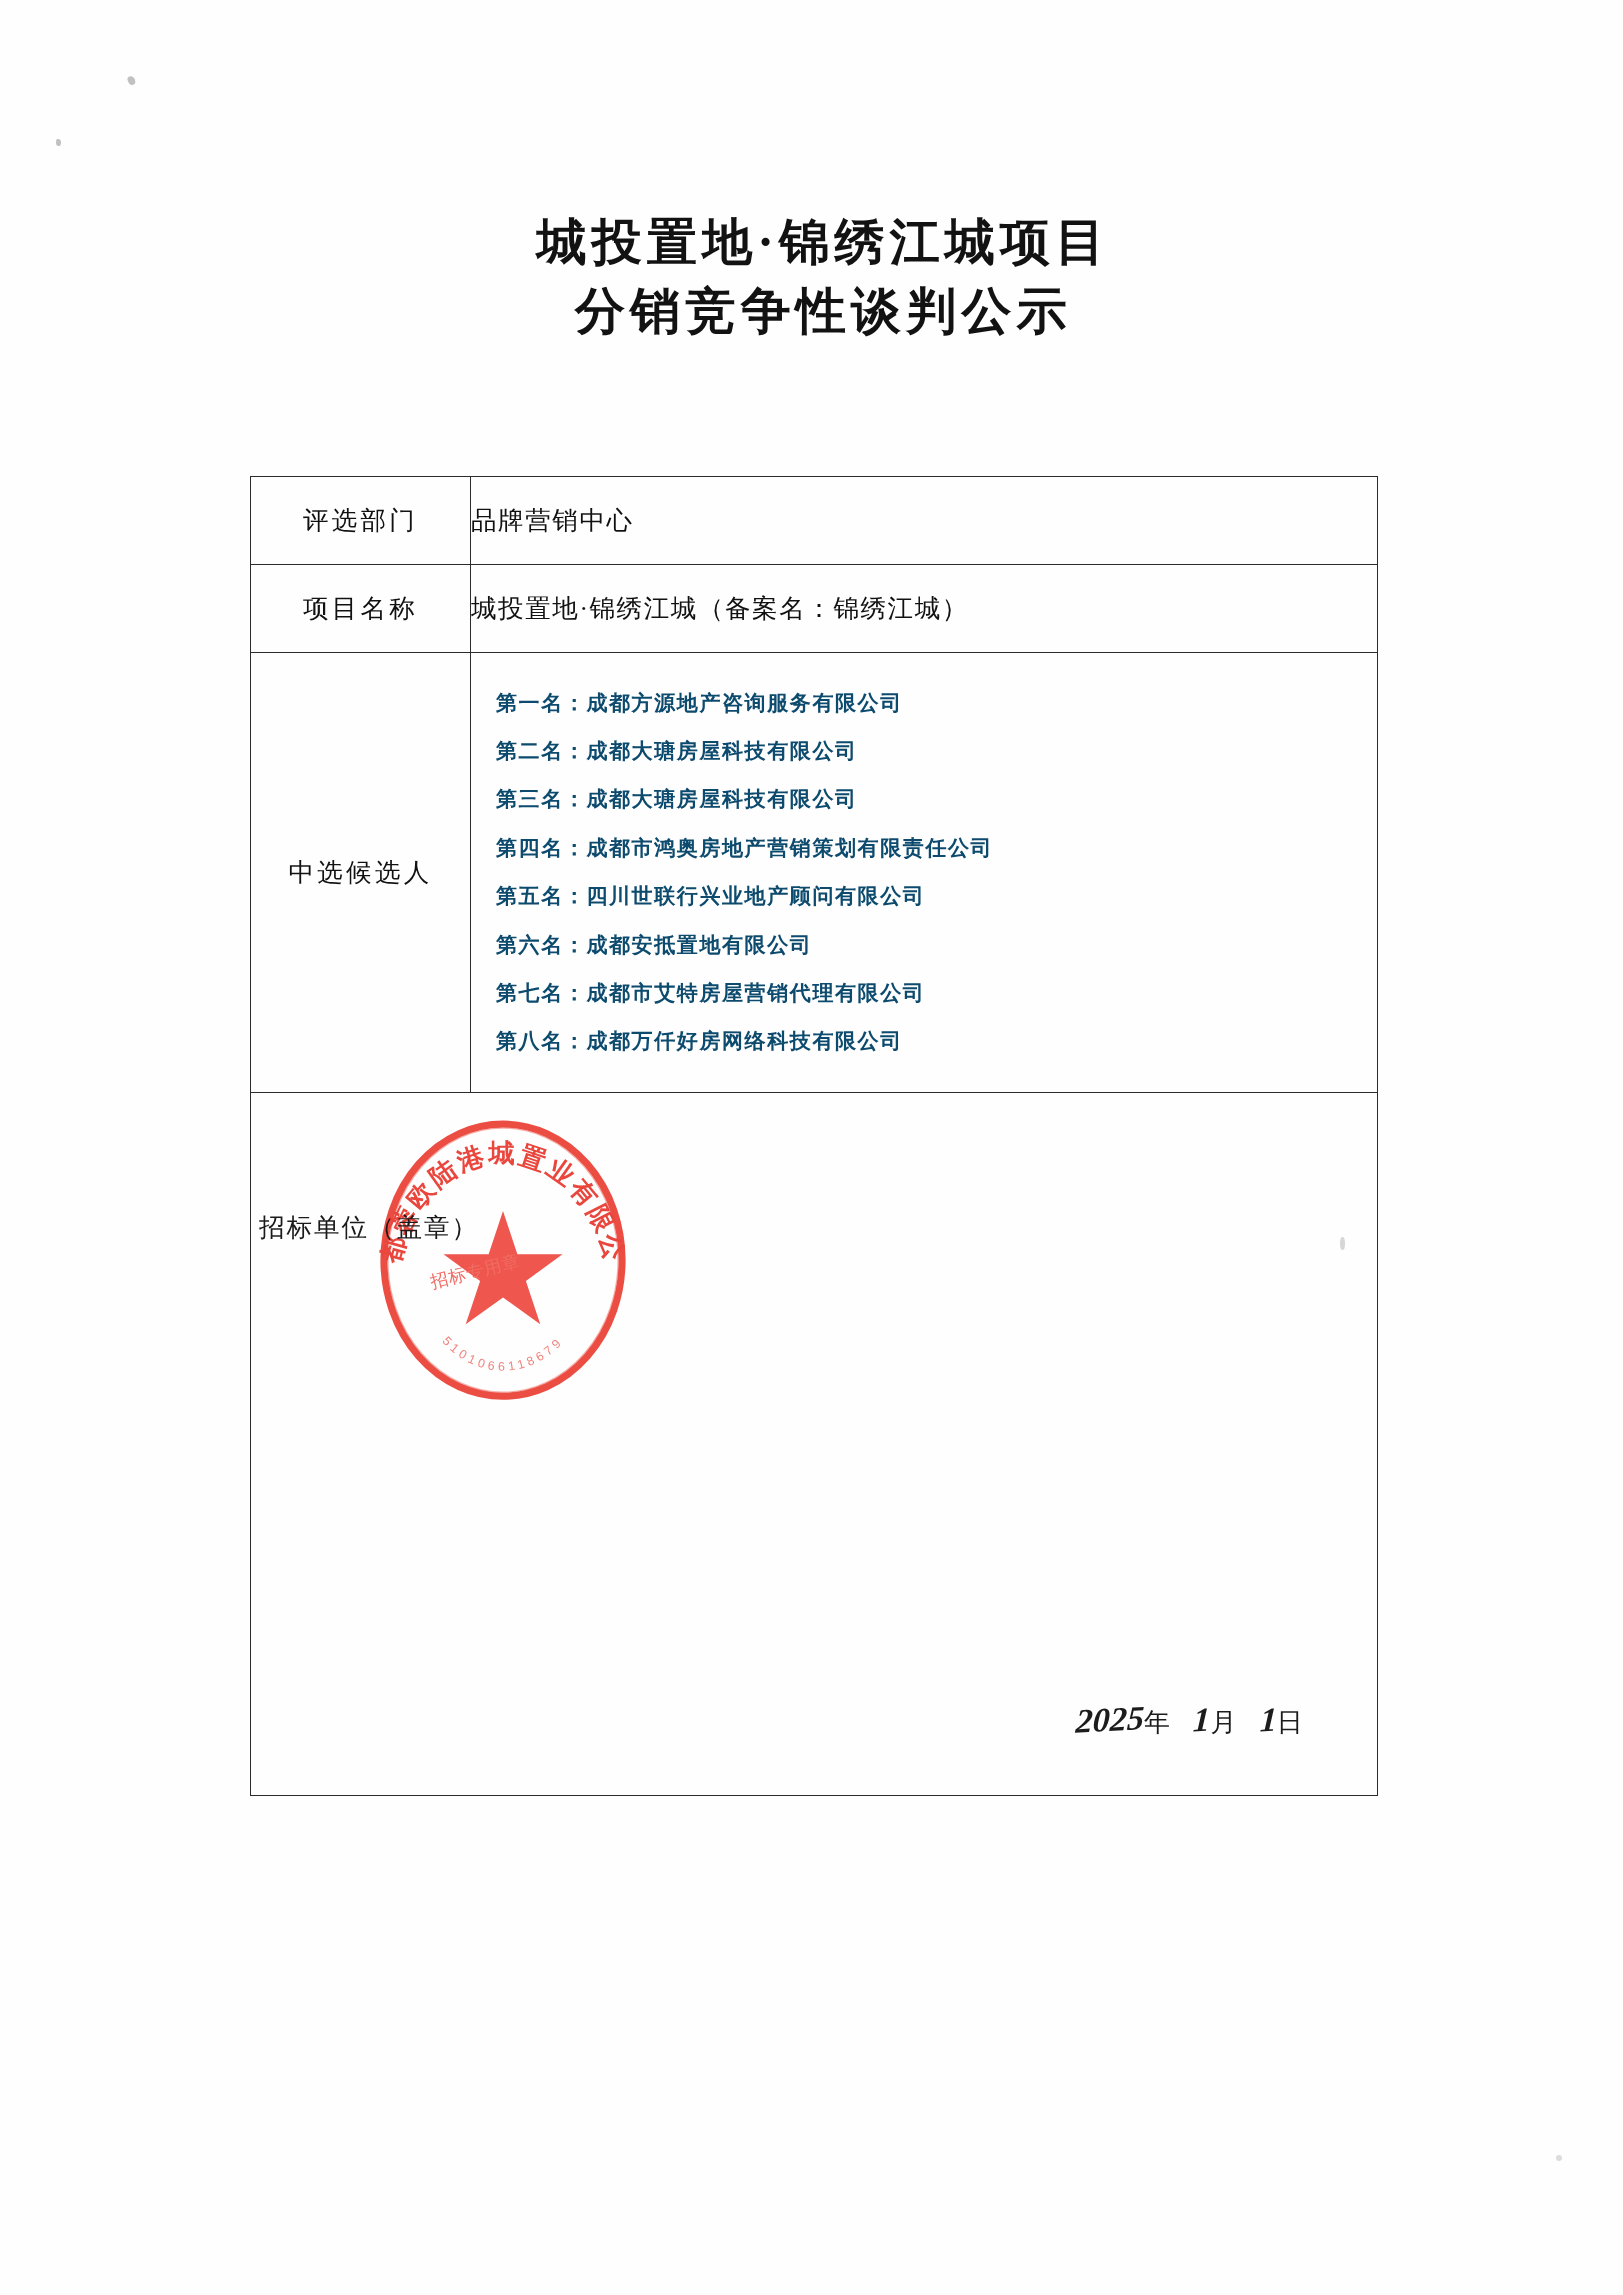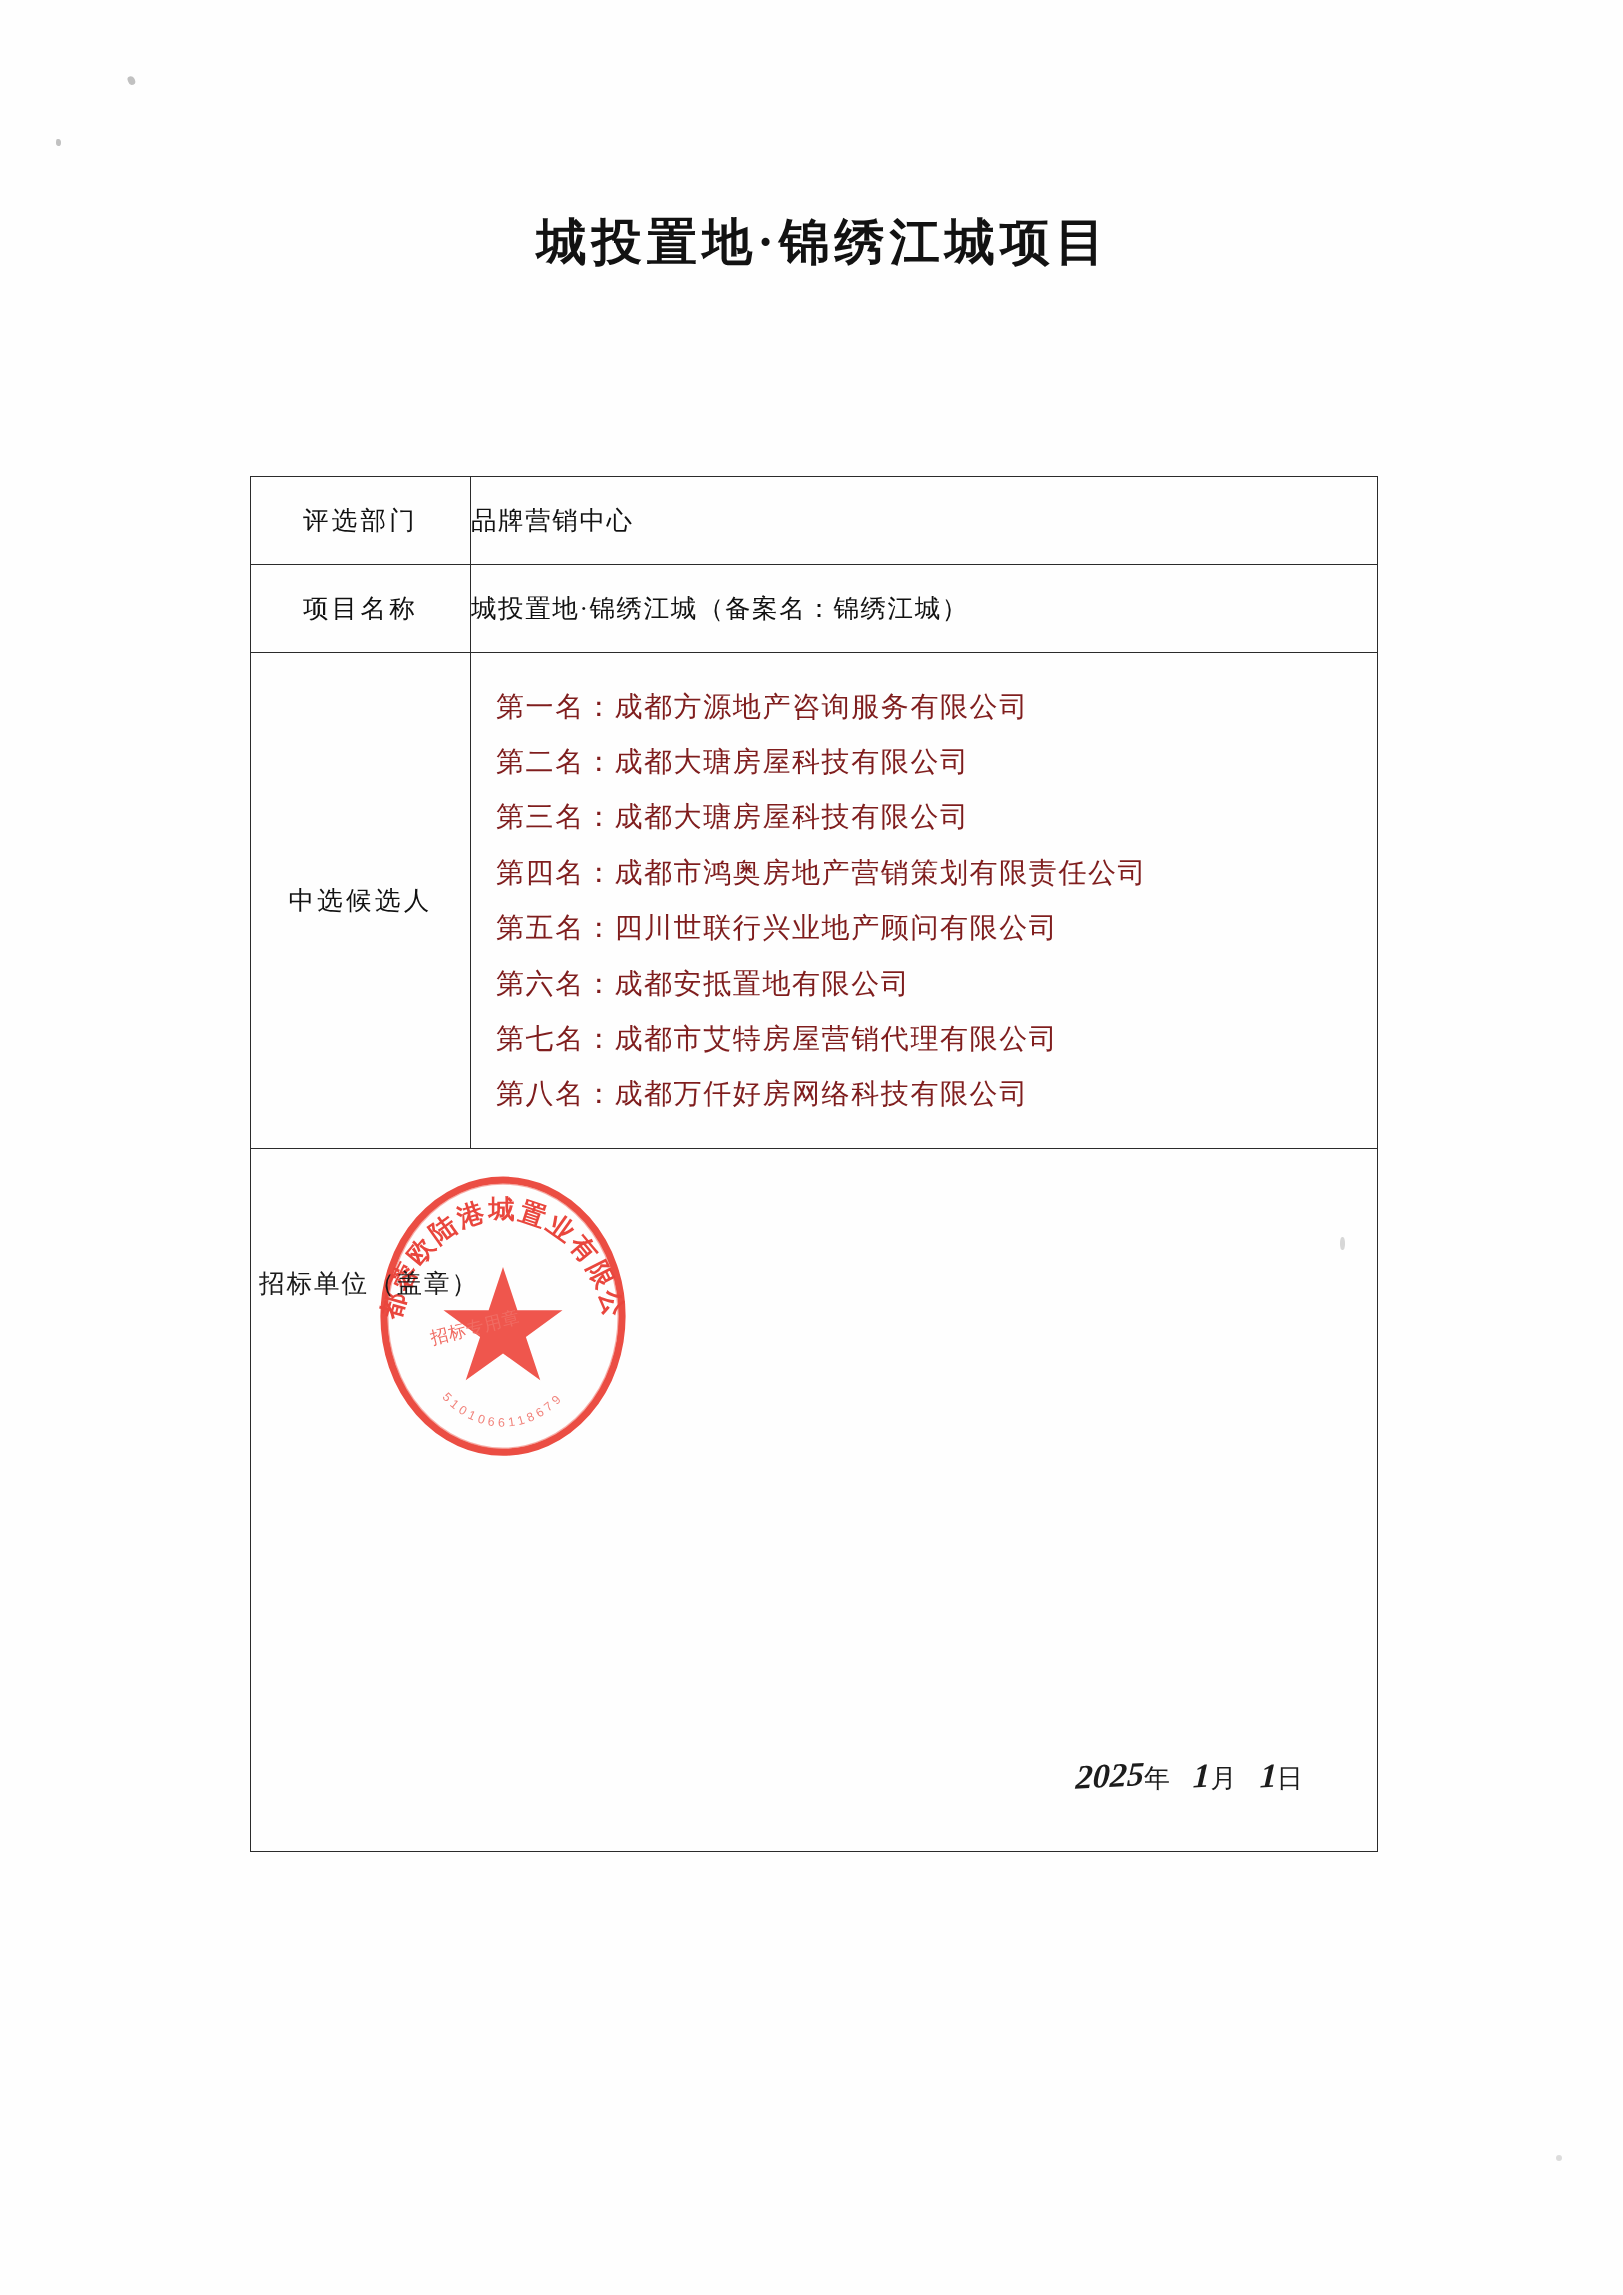--- a/index.html
+++ b/index.html
@@ -94,26 +94,27 @@
     letter-spacing: 3.3px;
     vertical-align: middle;
   }
   .cand-cell { padding: 0; }
   #candidate-list {
     list-style: none;
     margin: 0;
     padding: 26px 0 26px 25px;
   }
   #candidate-list li {
-    font-size: 28px;
+    font-size: 21px;
     letter-spacing: 1.6px;
     line-height: 1;
     padding: 13.7px 0;
-    color: #7f1d1d;
+    color: #0c4a6e;
     white-space: nowrap;
+    font-weight: bold;
   }
 
   
   .sig-cell {
     height: 703px;
     position: relative;
     vertical-align: top;
     margin-top: 39px;
   }
   #signature-label {
@@ -186,20 +187,21 @@
 
 <div id="page">
 
   <div class="speckle sp1"></div>
   <div class="speckle sp2"></div>
   <div class="speckle sp3"></div>
   <div class="speckle sp4"></div>
 
   <div id="title-block">
     <div class="title-line">城投置地·锦绣江城项目</div>
+    <div class="title-line">分销竞争性谈判公示</div>
   </div>
 
   <table id="doc-table">
     <colgroup>
       <col class="col-label">
       <col>
     </colgroup>
     <tbody>
 
 

